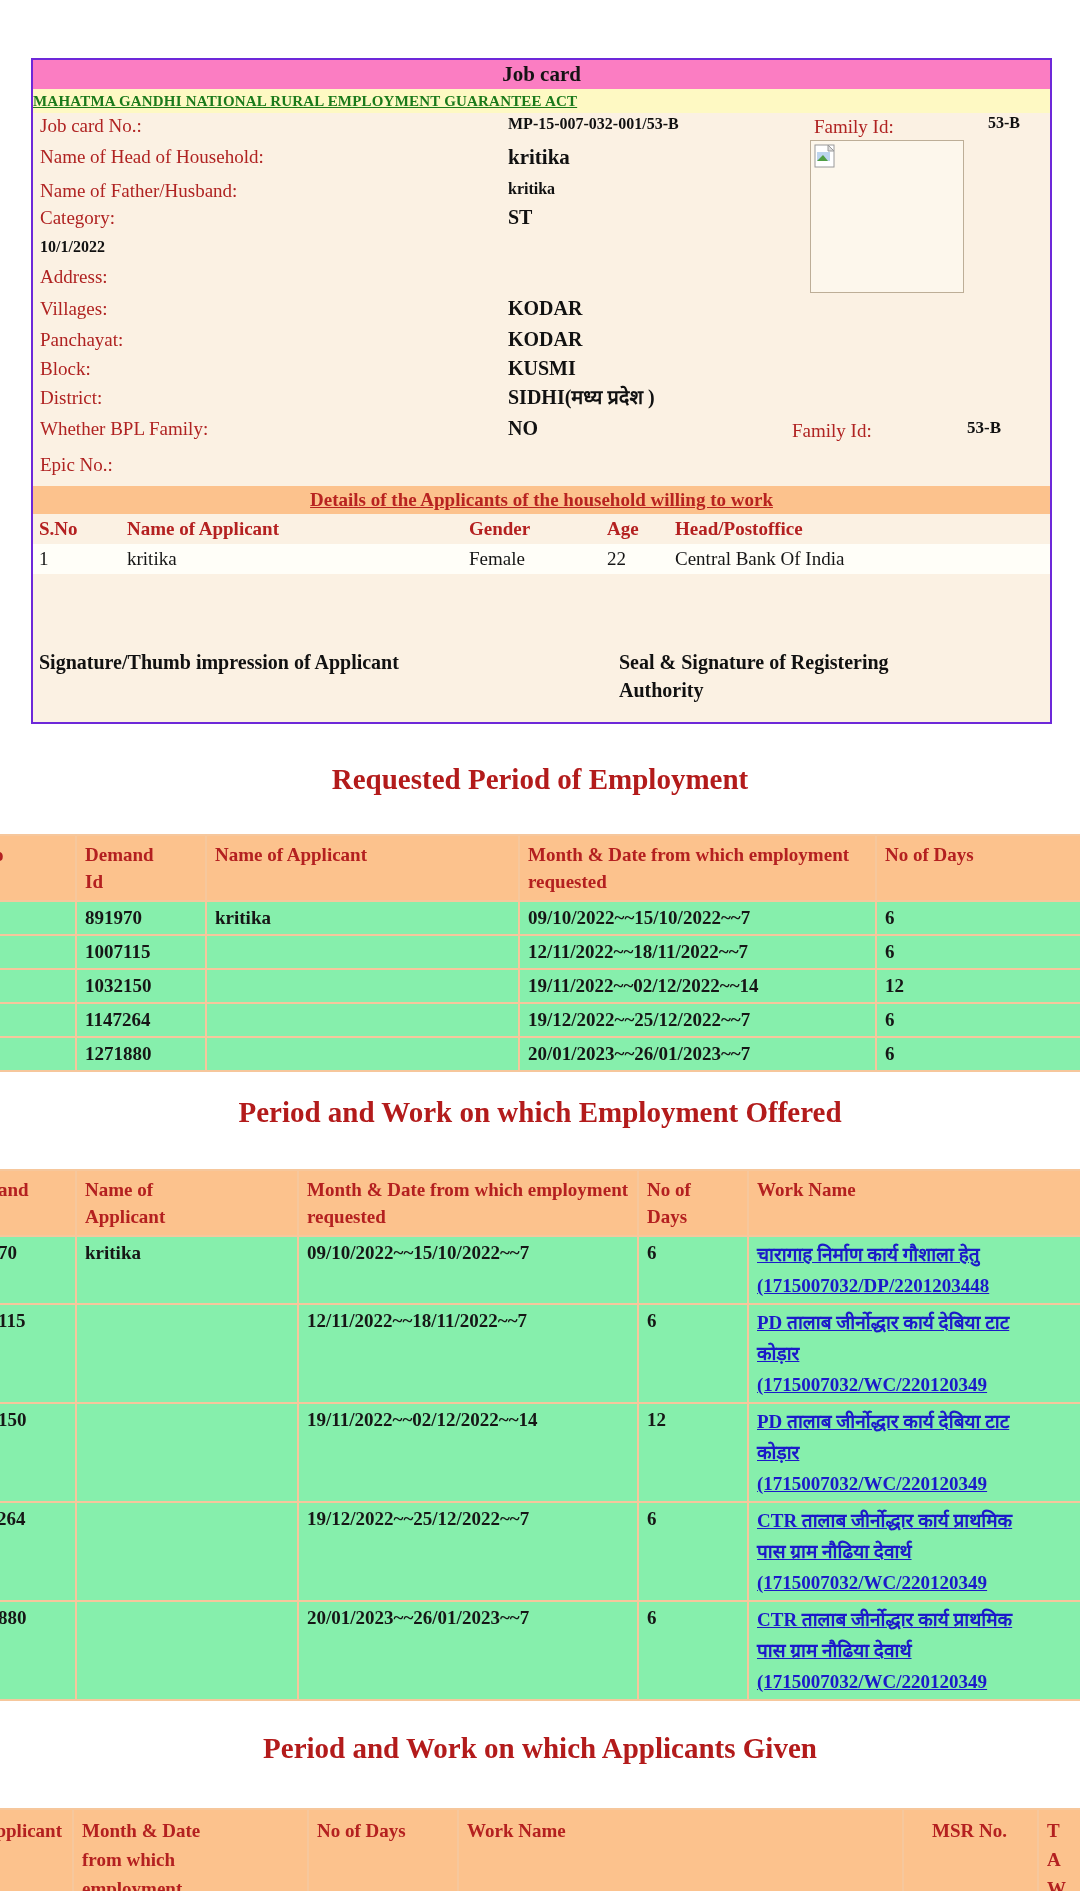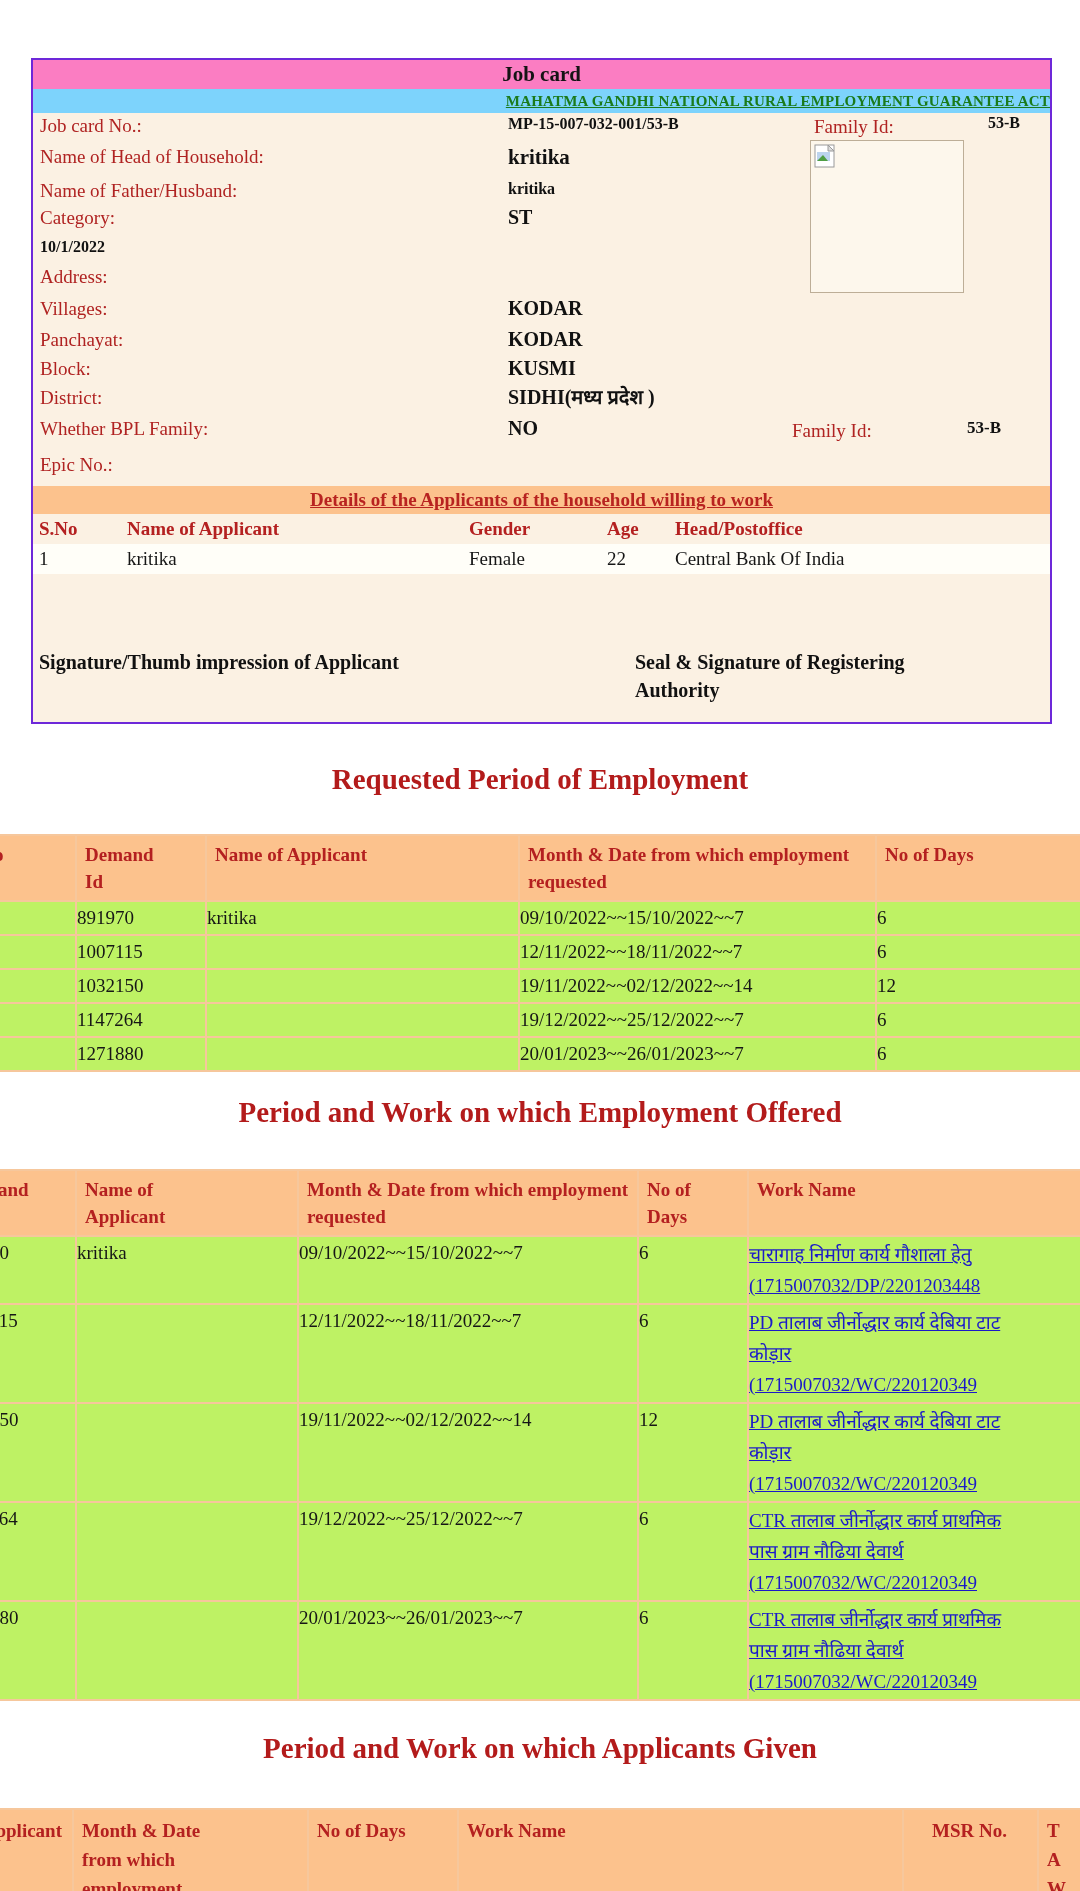--- a/index.html
+++ b/index.html
@@ -4,21 +4,21 @@
 <style>
   * { margin:0; padding:0; box-sizing:border-box; }
   body { background:#ffffff; font-family:"Liberation Serif","DejaVu Serif",serif; }
   .page { position:relative; width:1080px; height:1891px; overflow:hidden; background:#ffffff; }
 
   
   .card { position:absolute; left:31px; top:58px; width:1021px; height:666px;
           border:2px solid #6d28d9; background:#fbf1e3; overflow:hidden; }
   .pink-band { height:29px; background:#fb7dc2; text-align:center; }
   .pink-band span { font-size:21px; font-weight:bold; color:#141414; line-height:29px; }
-  .act-strip { height:24px; background:#7dd3fc; text-align:right; }
+  .act-strip { height:24px; background:#fef9c3; text-align:left; }
   .act-strip span { font-size:15px; font-weight:bold; color:#1b7a1b; text-decoration:underline; line-height:24px; letter-spacing:.2px; }
 
   .details { position:relative; height:373px; padding-left:7px; }
   .drow { display:flex; align-items:flex-start; position:relative; }
   .dlabel { flex:0 0 468px; font-size:19px; color:#b02322; line-height:1.35; }
   .dvalue { font-weight:bold; color:#111; }
   .v-big { font-size:20px; line-height:1.2; }
   .v-xl  { font-size:21px; line-height:1.25; }
   .v-sm  { font-size:16px; line-height:1.4; }
   .r1{height:31px}.r2{height:34px}.r3{height:27px}.r4{height:31px}.r5{height:28px}.r6{height:32px}
@@ -35,31 +35,31 @@
 
   .app-band { height:28px; background:#fcc28d; text-align:center; }
   .app-band span { font-size:19px; font-weight:bold; color:#b82320; text-decoration:underline; line-height:28px; }
   .app-table { width:100%; border-collapse:collapse; table-layout:fixed; }
   .app-table th { text-align:left; font-size:19px; color:#b42020; padding:3px 6px; height:30px; }
   .app-table td { text-align:left; font-size:19px; color:#161616; padding:3px 6px; height:30px; background:#fffef8; font-weight:normal; }
   .c-sno{width:88px}.c-name{width:342px}.c-gen{width:138px}.c-age{width:68px}
 
   .sig-row { position:relative; margin-top:74px; }
   .sig-left { position:absolute; left:6px; top:0; width:420px; font-size:20px; font-weight:bold; color:#111; line-height:28px; }
-  .sig-right { position:absolute; left:586px; top:0; width:345px; font-size:20px; font-weight:bold; color:#111; line-height:28px;margin-left:16px; }
+  .sig-right { position:absolute; left:586px; top:0; width:345px; font-size:20px; font-weight:bold; color:#111; line-height:28px; }
 
   
   .heading { position:absolute; width:1080px; text-align:center; font-size:29px; font-weight:bold; color:#b31b1b; line-height:30px; }
   .h-req { top:764px; } .h-off { top:1097px; } .h-giv { top:1733px; }
 
   
   .wide { border-collapse:collapse; table-layout:fixed; position:absolute; background:#fff; }
   .wide th, .wide td { border:2px solid #f6c79c; vertical-align:top; text-align:left; }
   .wide th { background:#fcc28d; color:#b42020; font-size:19px; font-weight:bold; padding:5px 8px; line-height:27px; }
-  .wide td { background:#bef264; color:#161616; font-size:19px; font-weight:normal; padding:2px 0; line-height:28px; }
+  .wide td { background:#86efac; color:#161616; font-size:19px; font-weight:bold; padding:2px 8px; line-height:28px; }
   .hdr { display:inline-block; }
   .w-demand .hdr { max-width:82px; } .w-nameoff .hdr { max-width:95px; } .w-daysoff .hdr { max-width:58px; }
 
   .t-req { left:-45px; top:834px; width:1225px; }
   .t-off { left:-50px; top:1169px; width:1477px; }
   .t-giv { left:-100px; top:1808px; width:1590px; }
   .t-giv th { height:120px; line-height:29px; padding-top:6px; }
   .t-giv .msr { text-align:right; padding-right:30px; }
 
   a.work-link { color:#1b1ac9; text-decoration:underline; font-size:19px; }

